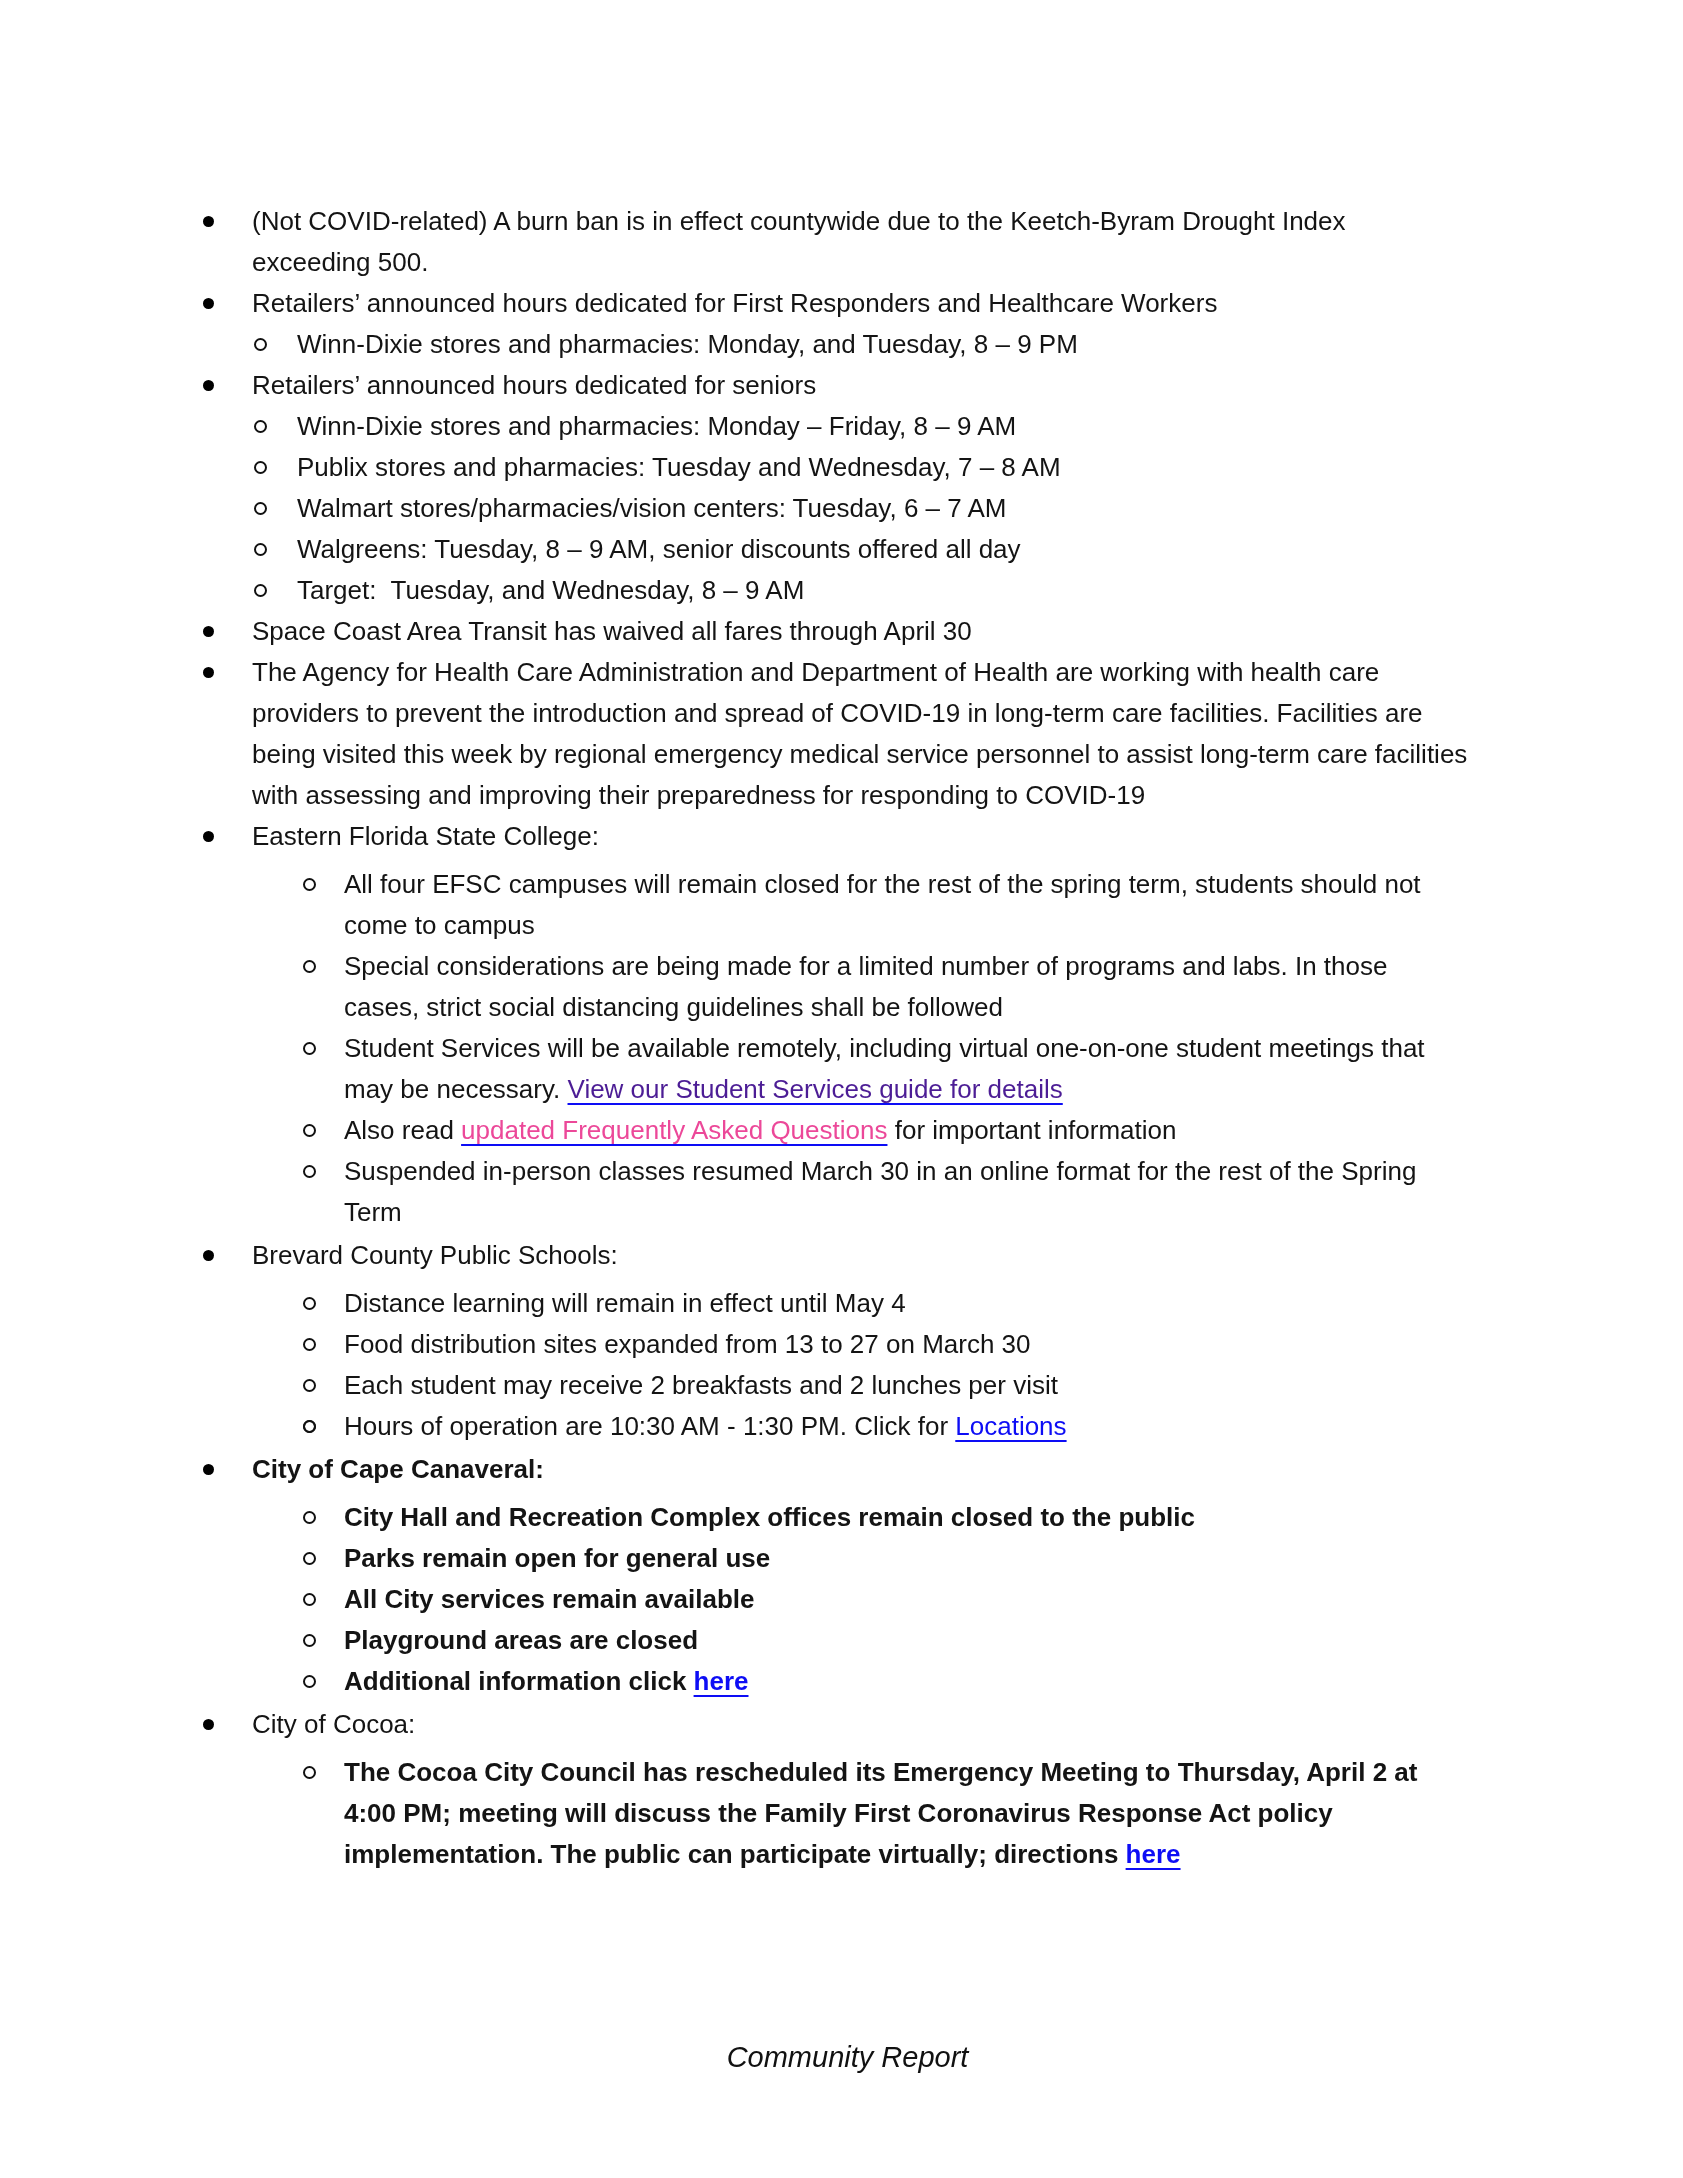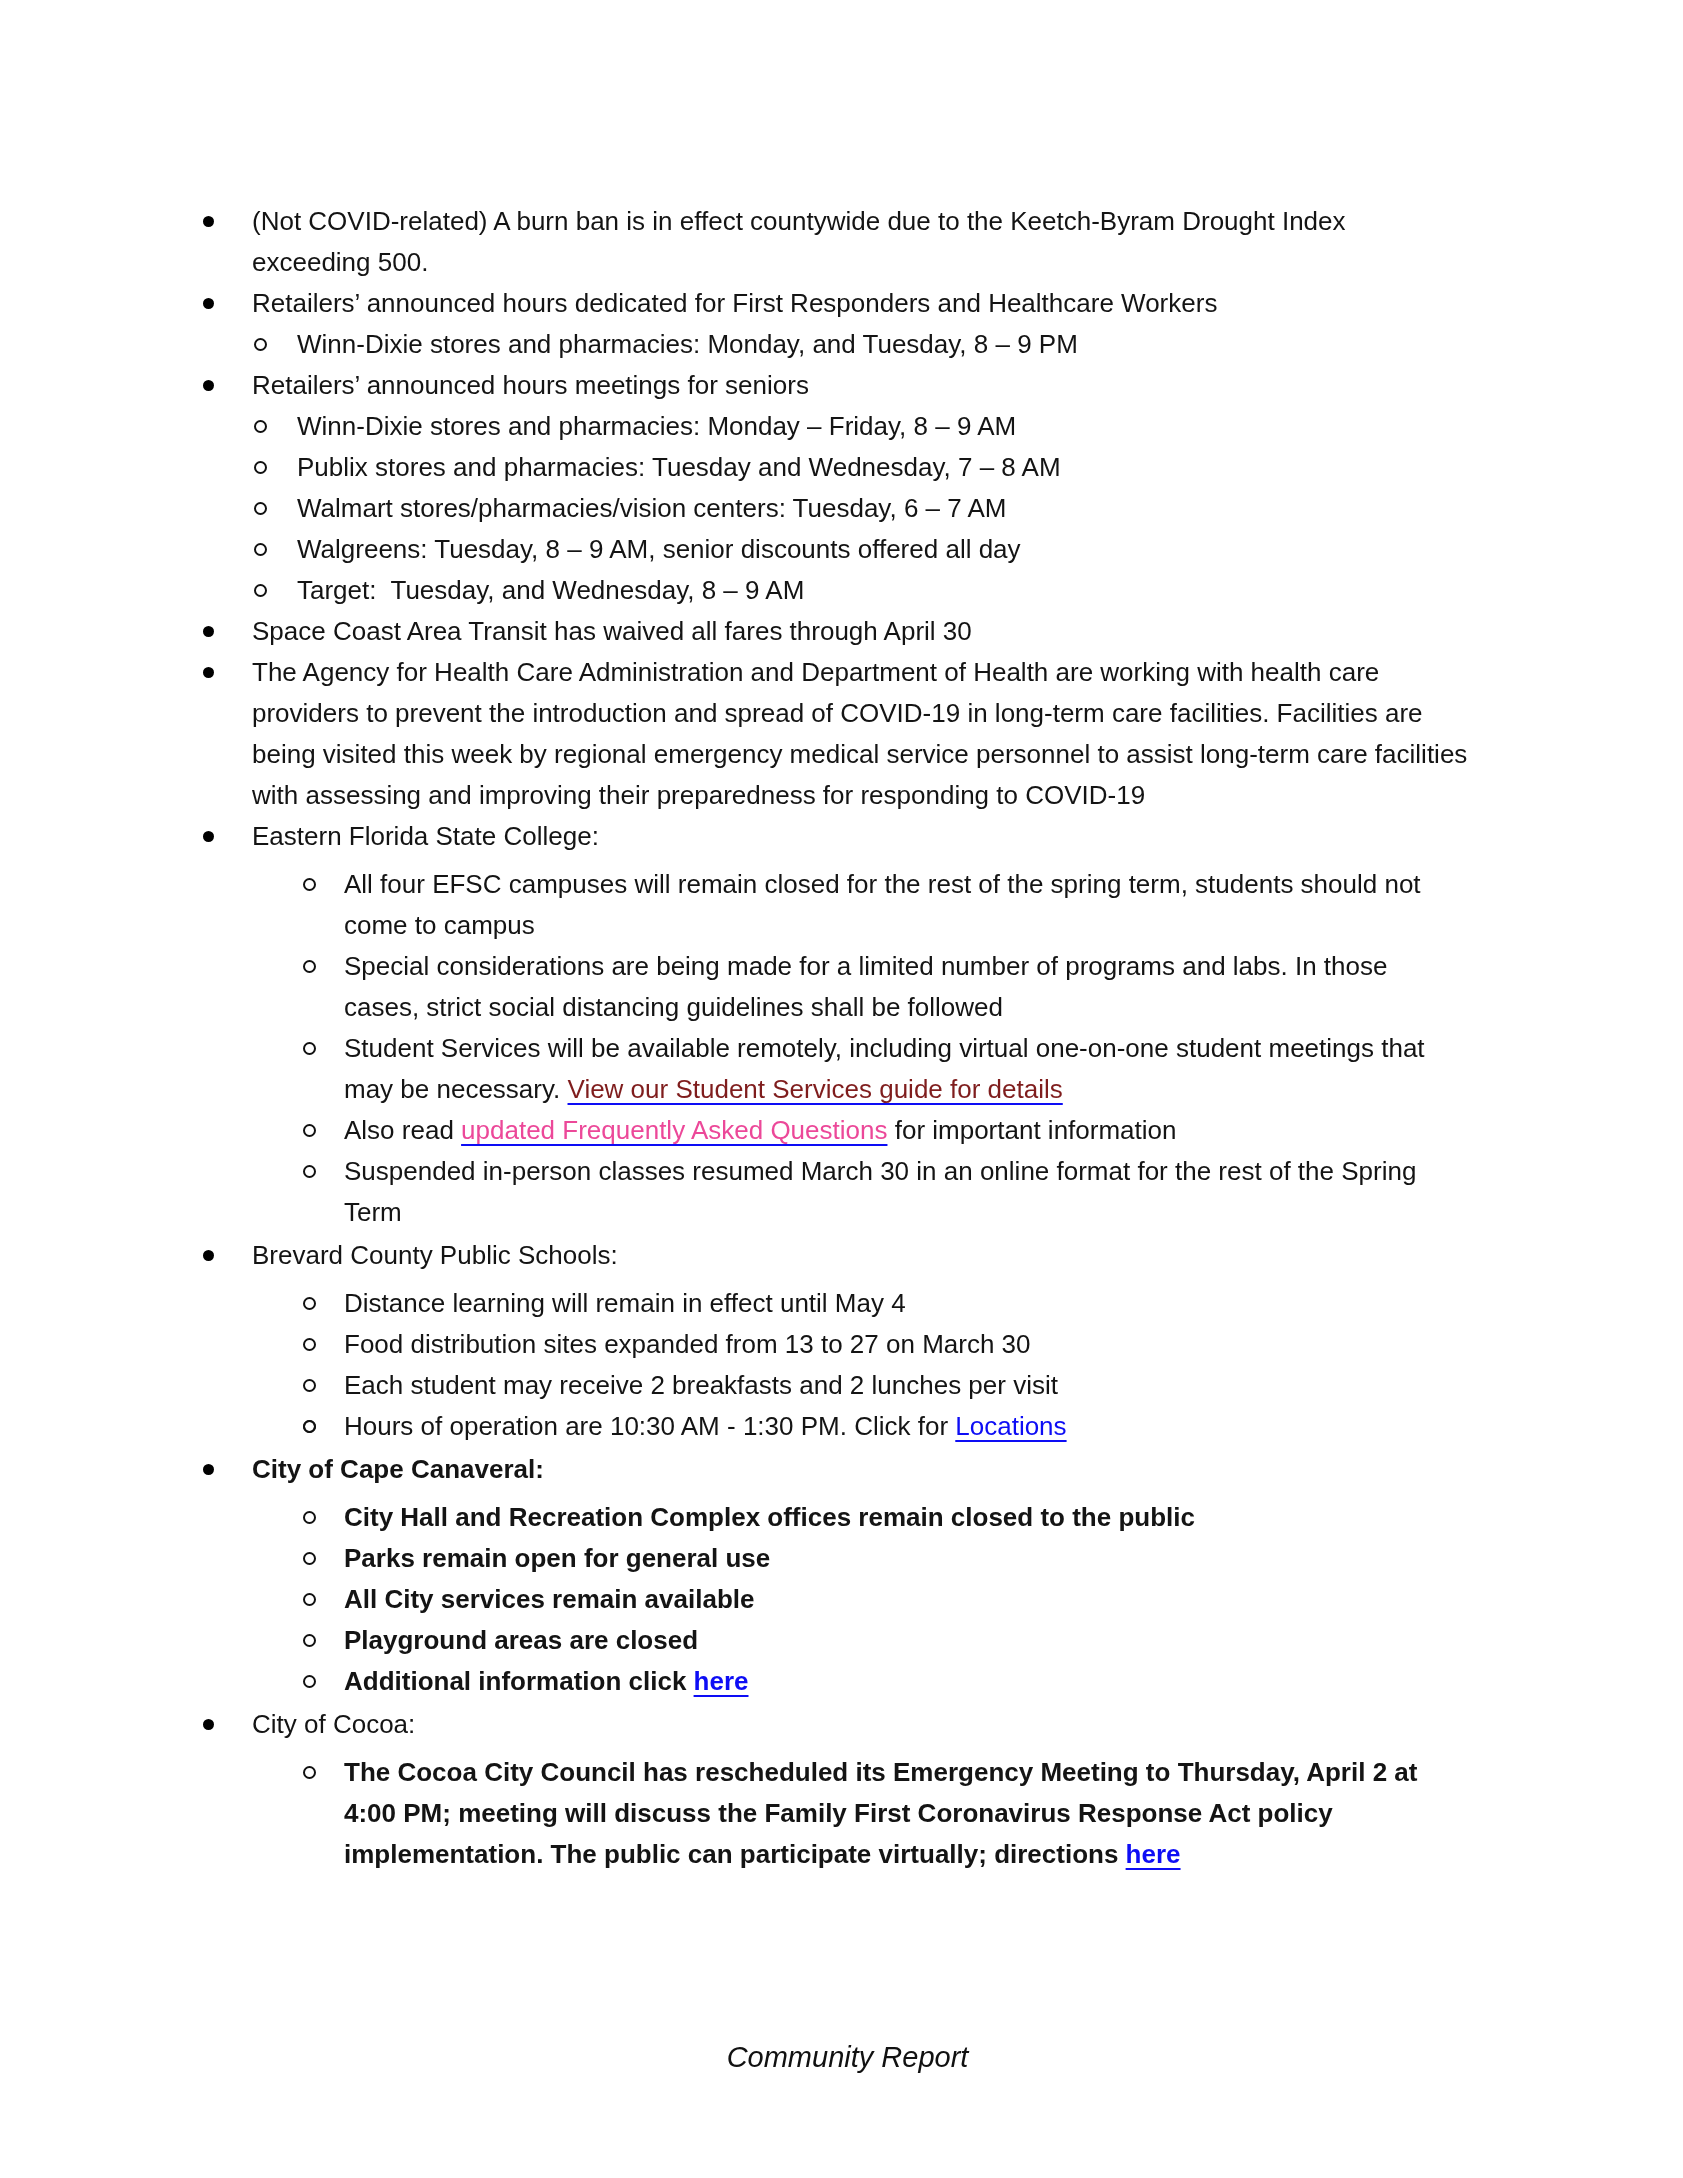--- a/index.html
+++ b/index.html
@@ -75,35 +75,35 @@
 </head>
 <body>
 
 <div class="page">
   <div class="content" id="bullet-list">
       <div class="li l1"><span class="b1"></span><span class="txt"><span>(Not COVID-related) A burn ban is in effect countywide due to the Keetch-Byram Drought Index exceeding 500.</span></span></div>
       <div class="li l1"><span class="b1"></span><span class="txt"><span>Retailers’ announced hours dedicated for First Responders and Healthcare Workers</span></span></div>
       <div class="sub shallow">
         <div class="li l2"><span class="b2"></span><span class="txt"><span>Winn-Dixie stores and pharmacies: Monday, and Tuesday, 8 – 9 PM</span></span></div>
       </div>
-      <div class="li l1"><span class="b1"></span><span class="txt"><span>Retailers’ announced hours meetings for seniors</span></span></div>
+      <div class="li l1"><span class="b1"></span><span class="txt"><span>Retailers’ announced hours dedicated for seniors</span></span></div>
       <div class="sub shallow">
         <div class="li l2"><span class="b2"></span><span class="txt"><span>Winn-Dixie stores and pharmacies: Monday – Friday, 8 – 9 AM</span></span></div>
         <div class="li l2"><span class="b2"></span><span class="txt"><span>Publix stores and pharmacies: Tuesday and Wednesday, 7 – 8 AM</span></span></div>
         <div class="li l2"><span class="b2"></span><span class="txt"><span>Walmart stores/pharmacies/vision centers: Tuesday, 6 – 7 AM</span></span></div>
         <div class="li l2"><span class="b2"></span><span class="txt"><span>Walgreens: Tuesday, 8 – 9 AM, senior discounts offered all day</span></span></div>
         <div class="li l2"><span class="b2"></span><span class="txt"><span>Target:  Tuesday, and Wednesday, 8 – 9 AM</span></span></div>
       </div>
       <div class="li l1"><span class="b1"></span><span class="txt"><span>Space Coast Area Transit has waived all fares through April 30</span></span></div>
       <div class="li l1"><span class="b1"></span><span class="txt"><span>The Agency for Health Care Administration and Department of Health are working with health care providers to prevent the introduction and spread of COVID-19 in long-term care facilities. Facilities are being visited this week by regional emergency medical service personnel to assist long-term care facilities with assessing and improving their preparedness for responding to COVID-19</span></span></div>
       <div class="li l1"><span class="b1"></span><span class="txt"><span>Eastern Florida State College:</span></span></div>
       <div class="sub deep">
         <div class="li l2"><span class="b2"></span><span class="txt"><span>All four EFSC campuses will remain closed for the rest of the spring term, students should not come to campus</span></span></div>
         <div class="li l2"><span class="b2"></span><span class="txt"><span>Special considerations are being made for a limited number of programs and labs. In those cases, strict social distancing guidelines shall be followed</span></span></div>
-        <div class="li l2"><span class="b2"></span><span class="txt"><span>Student Services will be available remotely, including virtual one-on-one student meetings that may be necessary. </span><a class="link" style="color: #7f1d1d; text-decoration-color: rgb(13, 13, 245);">View our Student Services guide for details</a></span></div>
+        <div class="li l2"><span class="b2"></span><span class="txt"><span>Student Services will be available remotely, including virtual one-on-one student meetings that may be necessary. </span><a class="link" style="color: #4c1d95; text-decoration-color: rgb(13, 13, 245);">View our Student Services guide for details</a></span></div>
         <div class="li l2"><span class="b2"></span><span class="txt"><span>Also read </span><a class="link" style="color: #ec4899; text-decoration-color: rgb(13, 13, 245);">updated Frequently Asked Questions</a><span> for important information</span></span></div>
         <div class="li l2"><span class="b2"></span><span class="txt"><span>Suspended in-person classes resumed March 30 in an online format for the rest of the Spring Term</span></span></div>
       </div>
       <div class="li l1"><span class="b1"></span><span class="txt"><span>Brevard County Public Schools:</span></span></div>
       <div class="sub deep">
         <div class="li l2"><span class="b2"></span><span class="txt"><span>Distance learning will remain in effect until May 4</span></span></div>
         <div class="li l2"><span class="b2"></span><span class="txt"><span>Food distribution sites expanded from 13 to 27 on March 30</span></span></div>
         <div class="li l2"><span class="b2"></span><span class="txt"><span>Each student may receive 2 breakfasts and 2 lunches per visit</span></span></div>
         <div class="li l2"><span class="b2"></span></div>
         <div class="li l2"><span class="b2"></span><span class="txt"><span>Hours of operation are 10:30 AM - 1:30 PM. Click for </span><a class="link" style="color: rgb(13, 13, 245); text-decoration-color: rgb(13, 13, 245); text-align: right;">Locations</a></span></div>

